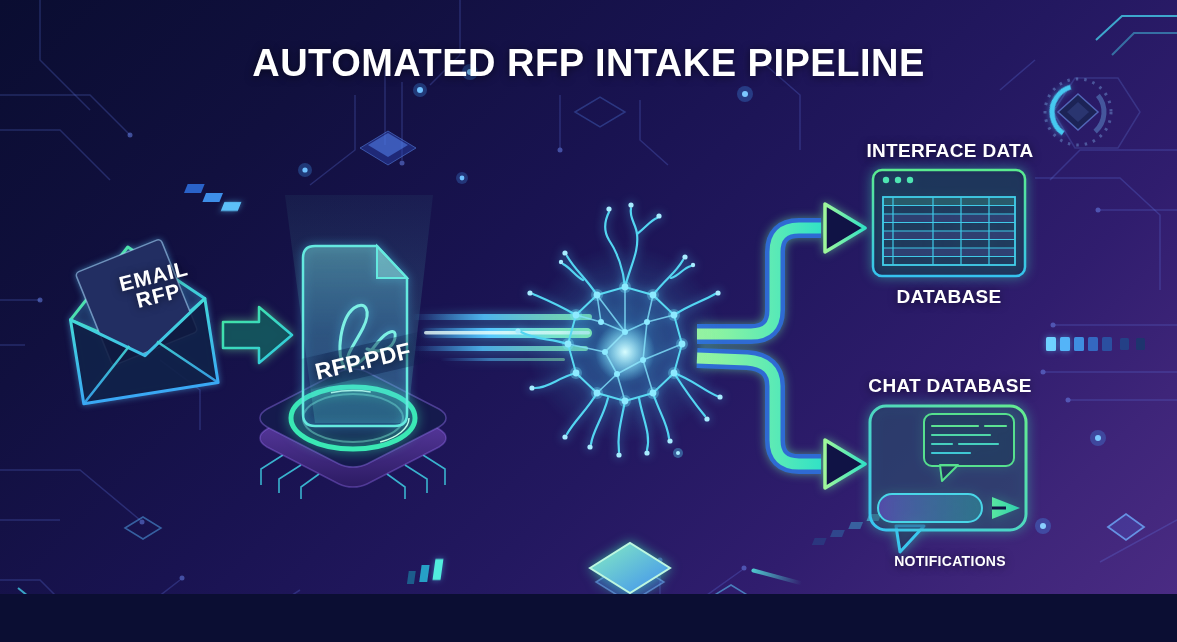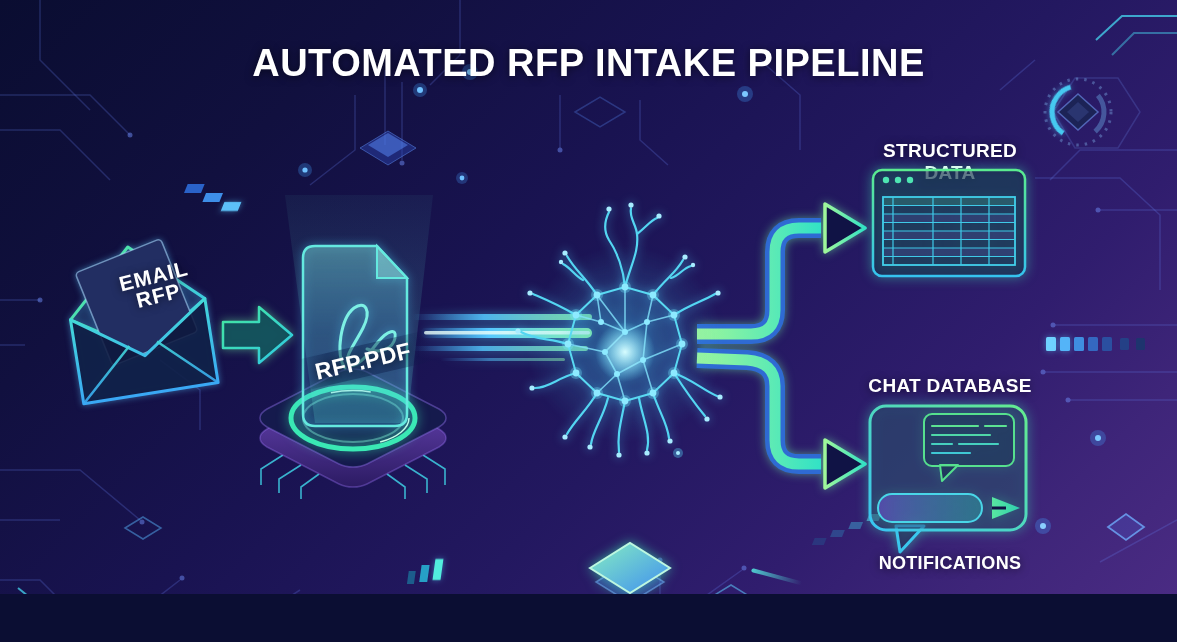--- a/index.html
+++ b/index.html
@@ -12,21 +12,21 @@
   svg { position:absolute; overflow:visible; }
   .lbl {
     position:absolute; font-weight:bold; color:#fff; text-align:center;
     text-shadow:0 1px 8px rgba(0,0,0,.55); letter-spacing:.3px; line-height:1.15;
   }
   #title { left:0; right:0; top:42px; font-size:38px; letter-spacing:.5px; }
   #processor-label { left:522px; top:246px; width:200px; font-size:21px; }
   #db-heading   { left:860px; top:140px; width:180px; font-size:19px; }
   #db-caption   { left:870px; top:286px; width:158px; font-size:19px; }
   #chat-heading { left:862px; top:375px; width:176px; font-size:19px; }
-  #chat-caption { left:862px; top:553px; width:176px; font-size:18px; }
+  #chat-caption { left:862px; top:553px; width:176px; font-size:14px; }
   #email-label {
     left:100px; top:266px; width:112px; font-size:21px; letter-spacing:1px;
     transform:rotate(-14deg); line-height:.95;
   }
   #email-label span { display:block; }
   #pdf-label {
     left:294px; top:345px; width:138px; font-size:23px;
     transform:rotate(-13deg);
     background:linear-gradient(90deg, rgba(10,25,70,0) 0%, rgba(10,25,70,.40) 25%, rgba(10,25,70,.40) 75%, rgba(10,25,70,0) 100%);
     padding:3px 0;
@@ -388,21 +388,21 @@
         <circle cx="120" cy="150" r="3"></circle>
           <circle cx="100" cy="170" r="3"></circle>
           <circle cx="138" cy="178" r="3"></circle>
           <circle cx="112" cy="192" r="3"></circle>
         <circle cx="142" cy="140" r="3"></circle>
           <circle cx="96" cy="140" r="3"></circle>
       </g>
     </g>
   </svg>
 
-  <div id="db-heading" class="lbl">STRUCTURED DATA</div>
+  <div id="db-heading" class="lbl">INTERFACE DATA</div>
   <svg width="158" height="112" viewBox="0 0 158 112" style="left:870px;top:167px;" class="glow-teal">
     <defs>
       <linearGradient id="tblG" x1="0" y1="0" x2="0" y2="1">
         <stop offset="0" stop-color="#5aeb8f"></stop>
           <stop offset="1" stop-color="#35c3ef"></stop>
       </linearGradient>
     </defs>
     <rect x="3" y="3" width="152" height="106" rx="9" fill="rgba(18,16,60,.55)" stroke="url(#tblG)" stroke-width="2.5"></rect>
     <g fill="#4ee6b2">
       <circle cx="16" cy="13" r="3.2"></circle>
@@ -412,20 +412,21 @@
     <g>
       <rect x="13" y="30" width="132" height="8.5" fill="rgba(90,230,160,.18)"></rect>
       <rect x="13" y="47" width="132" height="8.5" fill="rgba(130,90,220,.16)"></rect>
       <rect x="13" y="64" width="132" height="8.5" fill="rgba(130,90,220,.16)"></rect>
       <rect x="13" y="81" width="132" height="8.5" fill="rgba(130,90,220,.16)"></rect>
       <rect x="13" y="30" width="132" height="68" fill="none" stroke="#42d2ec" stroke-width="1.8"></rect>
       <path d="M23,30 V98 M63,30 V98 M91,30 V98 M119,30 V98" stroke="#3fcae8" stroke-width="1.2" fill="none"></path>
       <path d="M13,38.5 H145 M13,47 H145 M13,55.5 H145 M13,64 H145 M13,72.5 H145 M13,81 H145 M13,89.5 H145" stroke="#3fcae8" stroke-width="1.2" fill="none"></path>
     </g>
   </svg>
+  <div id="db-caption" class="lbl">DATABASE</div>
 
   <div id="chat-heading" class="lbl">CHAT DATABASE</div>
   <svg width="164" height="152" viewBox="0 0 164 152" style="left:866px;top:402px;" class="glow-teal">
     <defs>
       <linearGradient id="chG" x1="0" y1="1" x2="1" y2="0">
         <stop offset="0" stop-color="#38c4f2"></stop>
           <stop offset="1" stop-color="#64ec8e"></stop>
       </linearGradient>
       <linearGradient id="pillG" x1="0" y1="0" x2="1" y2="0">
         <stop offset="0" stop-color="rgba(120,70,220,.5)"></stop>

